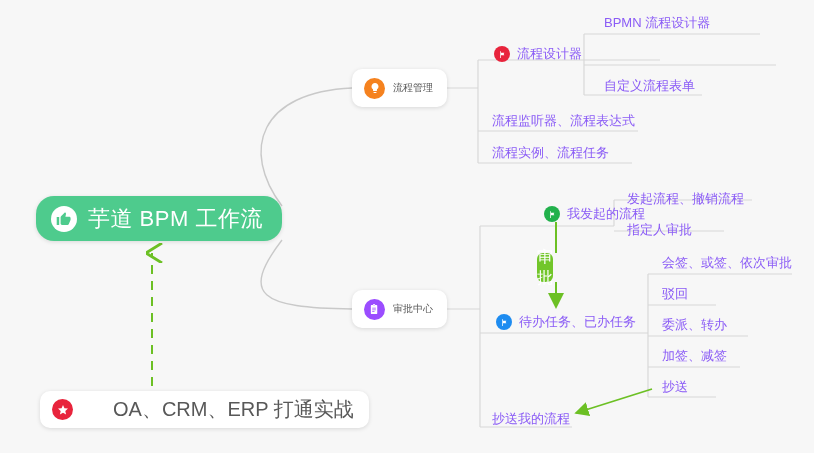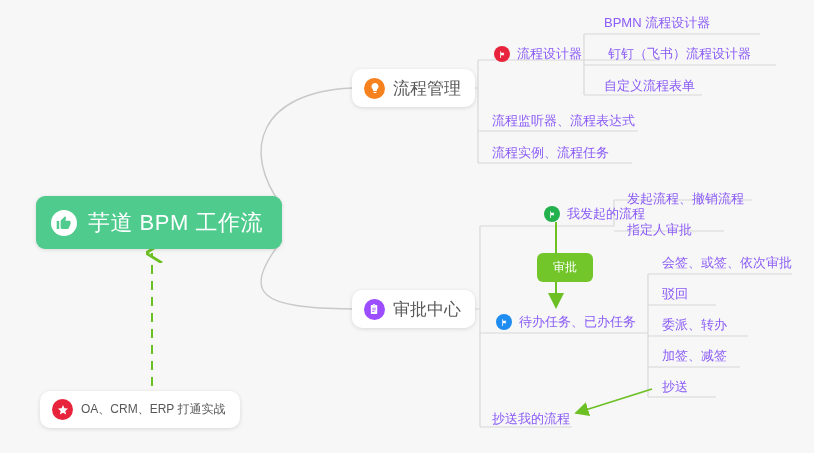--- a/index.html
+++ b/index.html
@@ -20,53 +20,53 @@
     background:#ffffff;
     border-radius:10px;
     box-shadow:0 1px 4px rgba(0,0,0,.13);
     display:flex;align-items:center;
     box-sizing:border-box;
   }
   .card .lbl{color:#555;white-space:nowrap;}
 
   
   #root-node{
-    left:36px;top:196px;width:246px;height:53px;
-    background:#4ecb8d;border-radius:9px;
+    left:36px;top:196px;width:246px;height:45px;
+    background:#4ecb8d;border-radius:18px;
     box-shadow:0 1px 4px rgba(0,0,0,.12);
     padding-left:15px;gap:11px;
   }
   #root-node .lbl{color:#ffffff;font-size:22px;letter-spacing:.5px;}
 
   
   .branch{height:38px;padding:0 14px 0 12px;gap:8px;}
-  .branch .lbl{font-size:17px;color:#585858;}
+  .branch .lbl{font-size:10px;color:#585858;}
   #branch-flow{left:352px;top:69px;}
   #branch-approve{left:352px;top:290px;}
 
   
   #oa-node{left:40px;top:391px;height:37px;padding:0 15px 0 12px;gap:8px;}
-  #oa-node .lbl{font-size:12px;color:#585858;}
+  #oa-node .lbl{font-size:20px;color:#585858;margin-left:32px;}
 
   
   .leaf{
     position:absolute;
     font-size:13px;color:#8b5cf6;
     white-space:nowrap;
     display:flex;align-items:center;gap:7px;
     height:20px;
   }
 
   
   #chip-approve{
     position:absolute;left:537px;top:253px;
-    width:56px;height:29px;
+    width:16px;height:29px;
     background:#72c62a;border-radius:6px;
     display:flex;align-items:center;justify-content:center;
-    color:#fff;font-size:12px;
+    color:#fff;font-size:16px;
   }
 
   
   .ic{display:inline-flex;align-items:center;justify-content:center;flex:none;}
   .thumb{width:26px;height:26px;border-radius:50%;background:#fff;
          display:flex;align-items:center;justify-content:center;}
   .flag{width:16px;height:16px;border-radius:50%;display:flex;
         align-items:center;justify-content:center;}
   .bigic{width:21px;height:21px;border-radius:50%;display:flex;
          align-items:center;justify-content:center;}
@@ -153,23 +153,20 @@
       <svg width="9" height="9" viewBox="0 0 24 24" fill="#ffffff">
         <path d="M6 3v18h2v-7h9l-2-3.5L17 7H8V3H6z"></path>
       </svg>
     </span>
     <span>流程设计器</span>
   </div>
 
   <div class="leaf" style="left:604px;top:13px;">
     <span>BPMN 流程设计器</span>
   </div>
-  <div class="leaf" style="left:608px;top:44px;">
-    <span>钉钉（飞书）流程设计器</span>
-  </div>
   <div class="leaf" style="left:604px;top:76px;">
     <span>自定义流程表单</span>
   </div>
 
   <div class="leaf" style="left:492px;top:111px;">
     <span>流程监听器、流程表达式</span>
   </div>
   <div class="leaf" style="left:492px;top:143px;">
     <span>流程实例、流程任务</span>
   </div>

